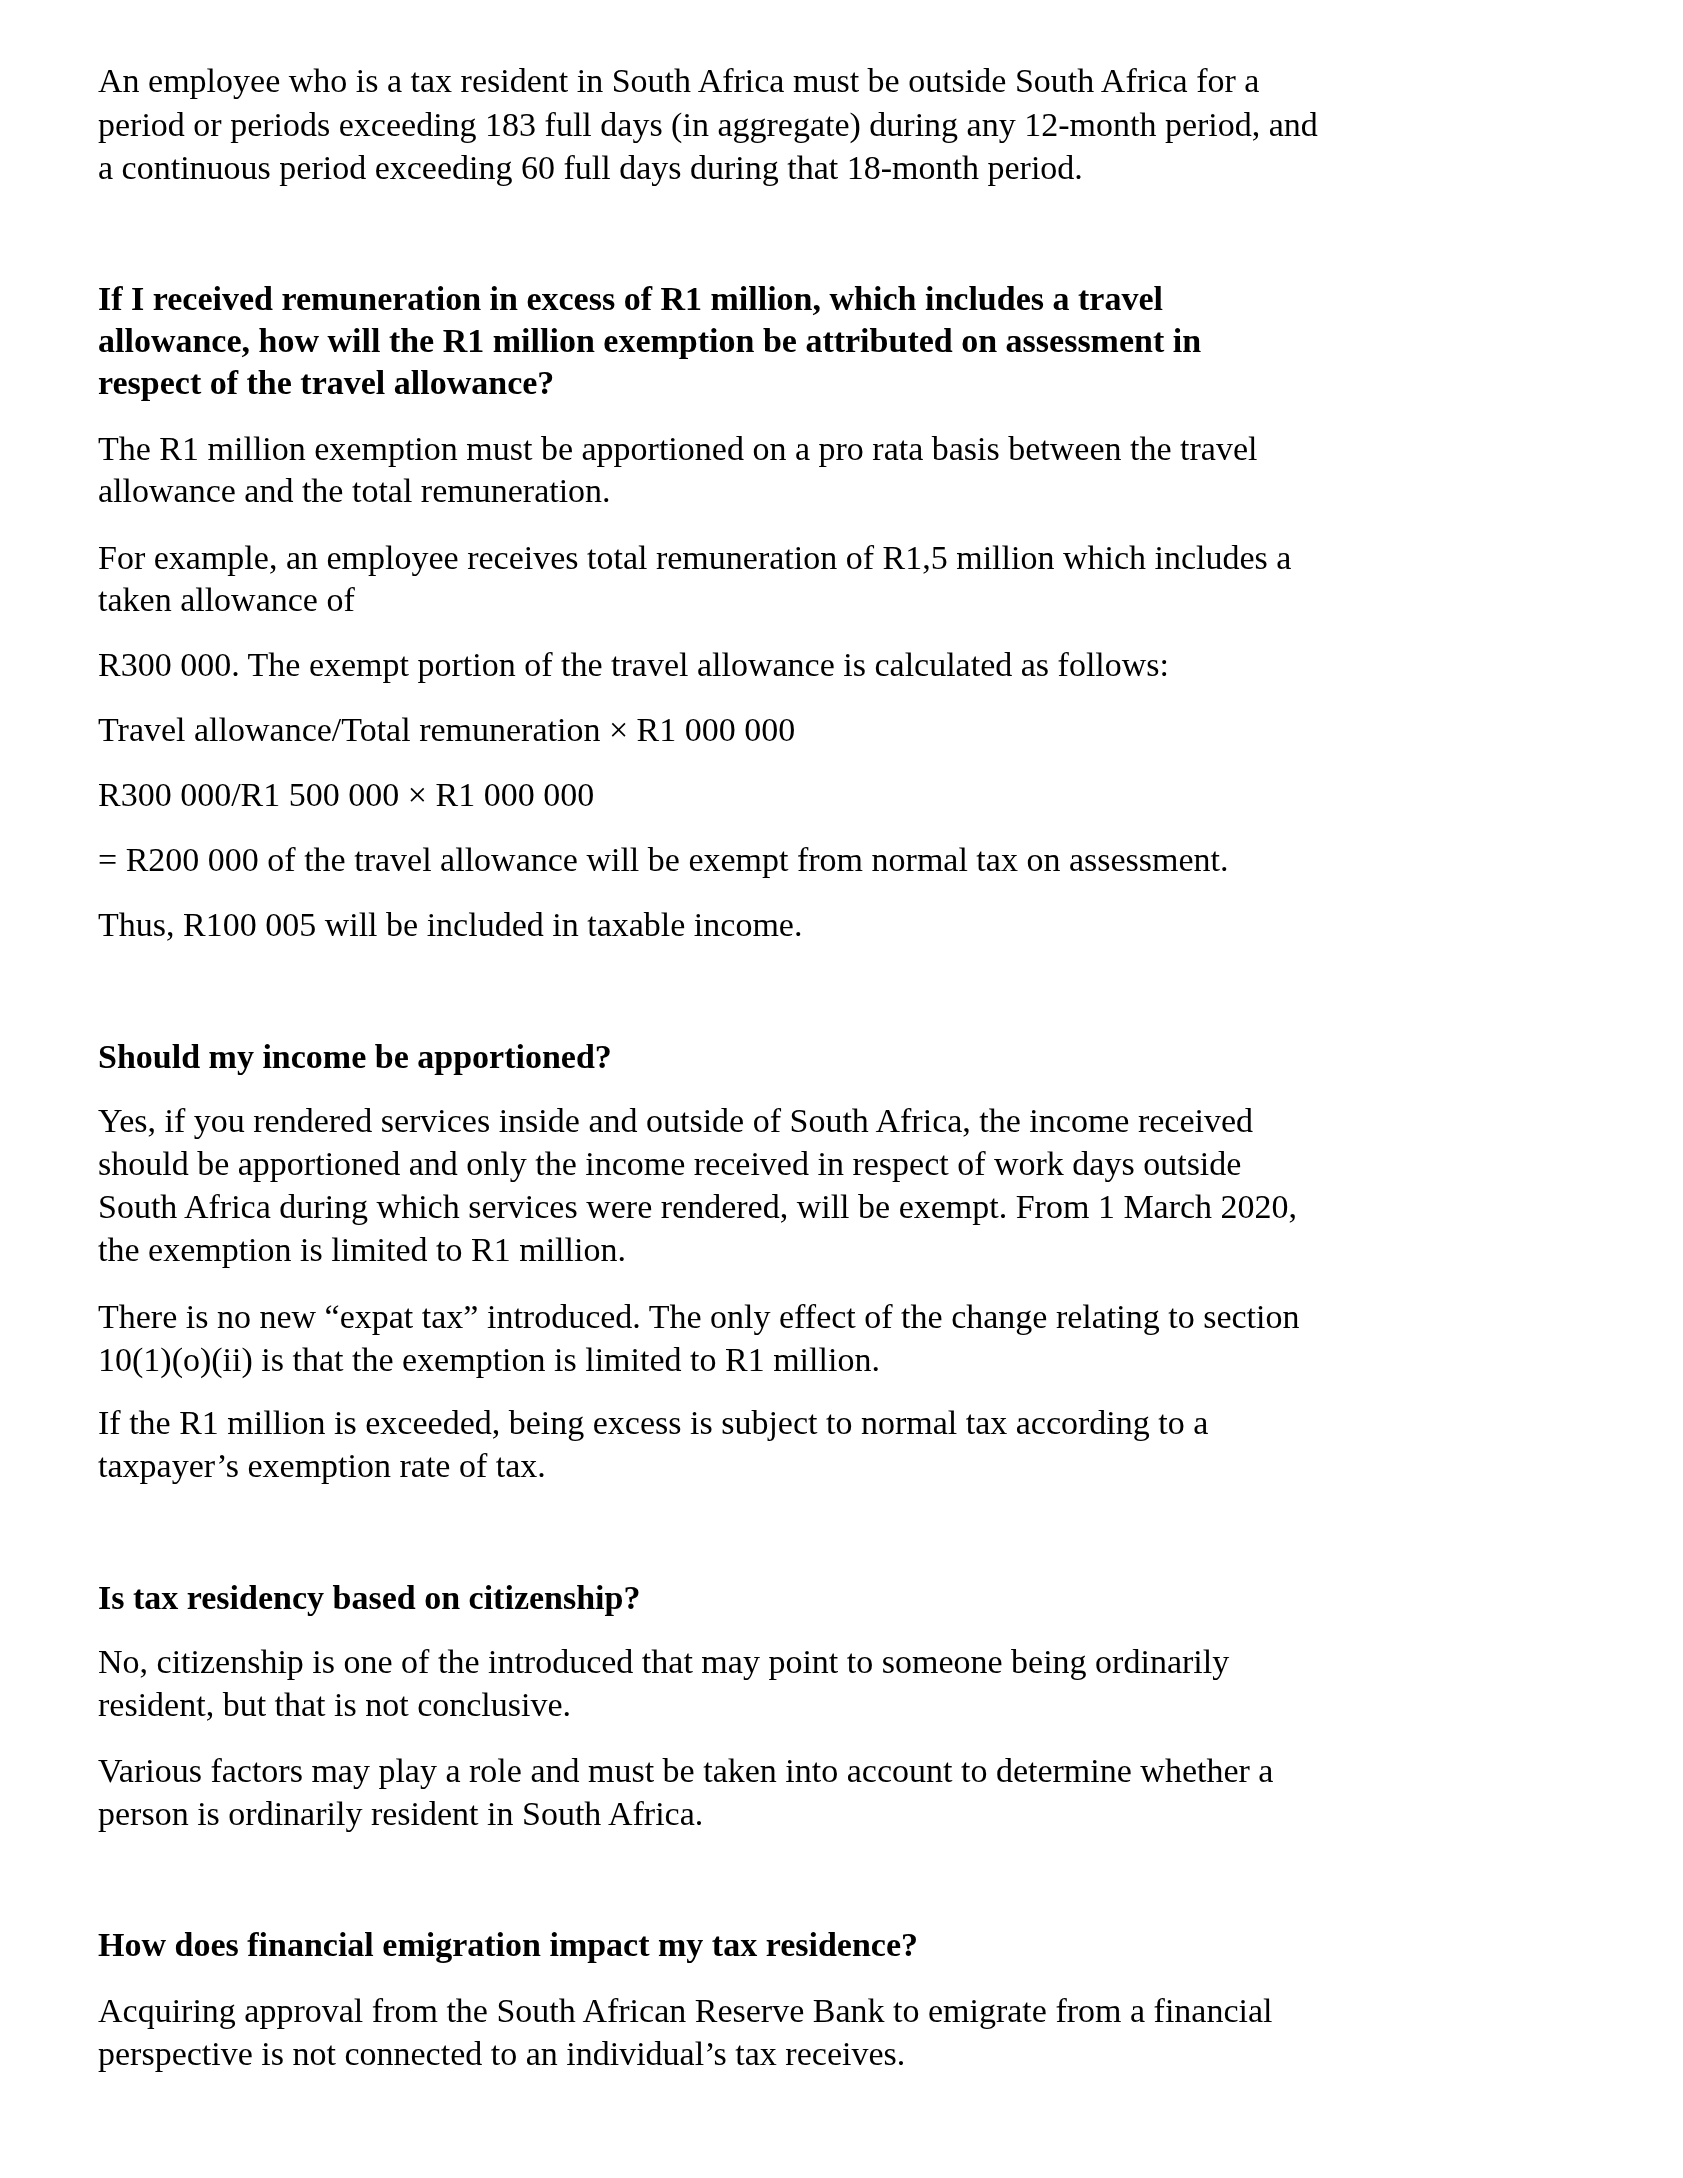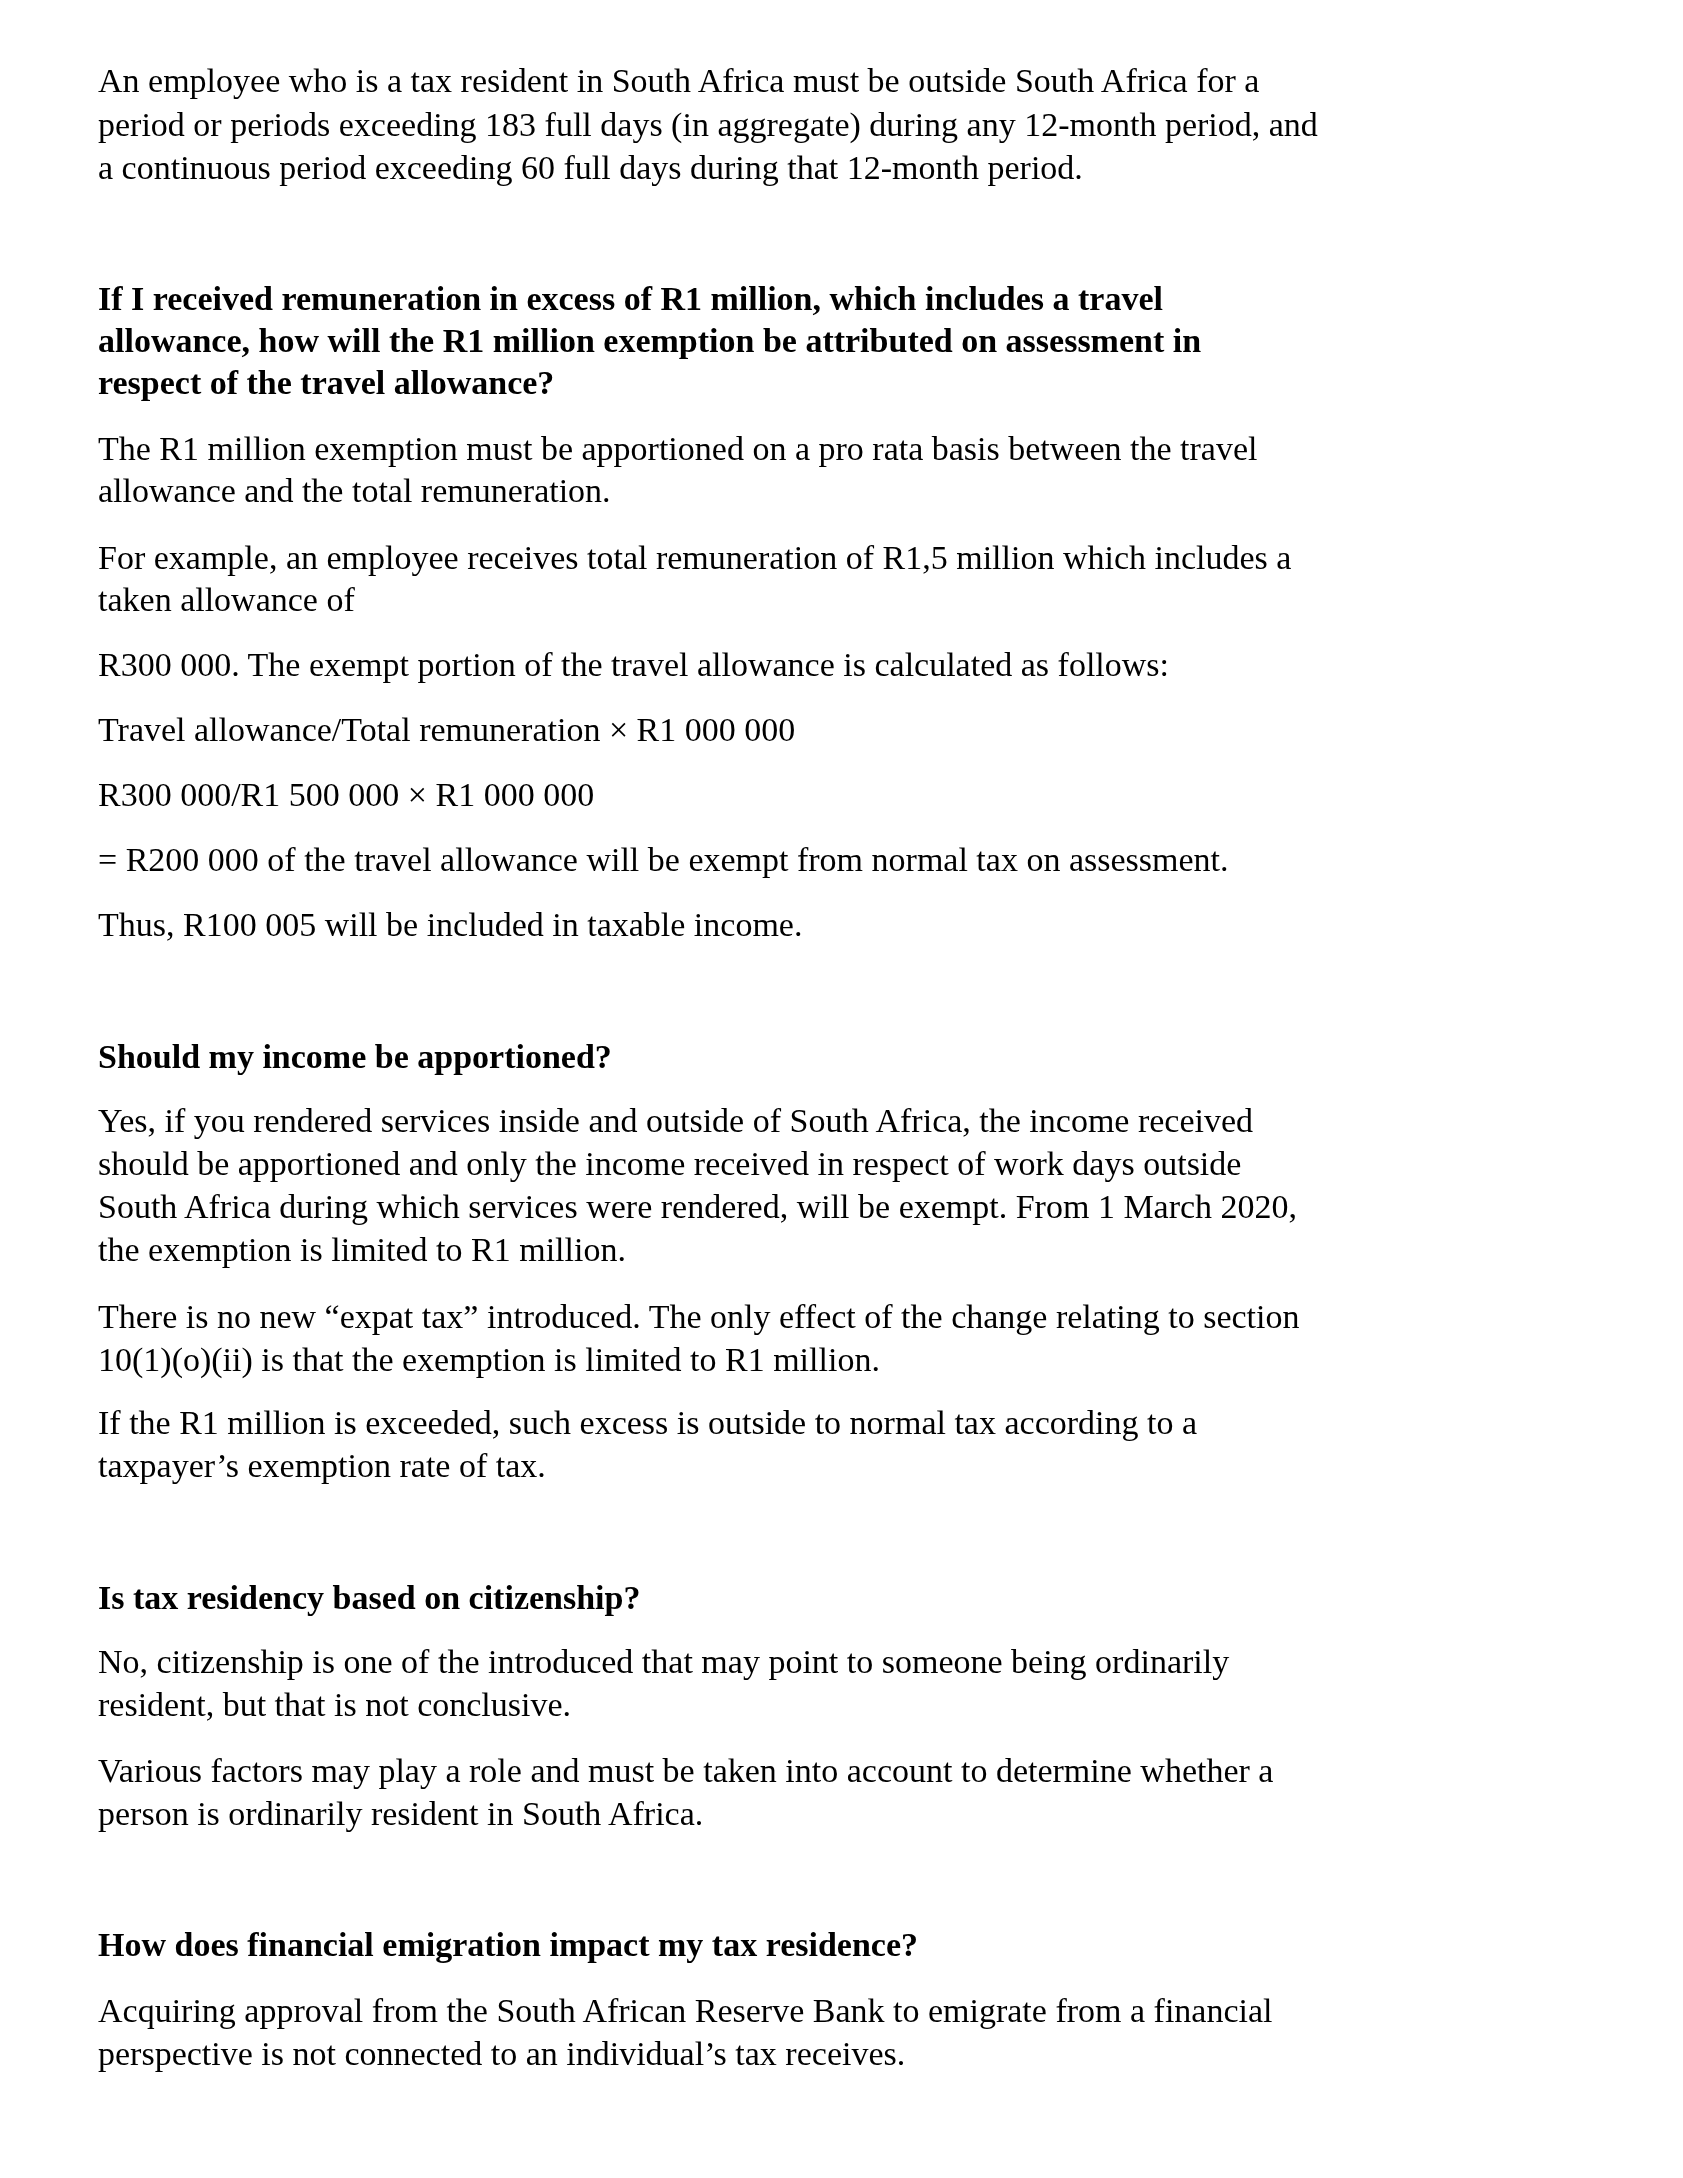--- a/index.html
+++ b/index.html
@@ -20,21 +20,21 @@
   .section, .para { position: absolute; left: 0; top: 0; width: 1683px; height: 0; }
 </style>
 </head>
 <body>
 
 <div class="page">
 
   <div class="para">
     <p class="ln" style="top:59px">An employee who is a tax resident in South Africa must be outside South Africa for a</p>
     <p class="ln" style="top:103px">period or periods exceeding 183 full days (in aggregate) during any 12-month period, and</p>
-    <p class="ln" style="top:146px">a continuous period exceeding 60 full days during that 12-month period.</p>
+    <p class="ln" style="top:146px">a continuous period exceeding 60 full days during that 18-month period.</p>
   </div>
 
   <div class="section">
     <p class="ln b" style="top:277px">If I received remuneration in excess of R1 million, which includes a travel</p>
     <p class="ln b" style="top:319px">allowance, how will the R1 million exemption be attributed on assessment in</p>
     <p class="ln b" style="top:361px">respect of the travel allowance?</p>
 
     <p class="ln" style="top:427px">The R1 million exemption must be apportioned on a pro rata basis between the travel</p>
     <p class="ln" style="top:469px">allowance and the total remuneration.</p>
 
@@ -52,21 +52,21 @@
     <p class="ln b" style="top:1035px">Should my income be apportioned?</p>
 
     <p class="ln" style="top:1099px">Yes, if you rendered services inside and outside of South Africa, the income received</p>
     <p class="ln" style="top:1142px">should be apportioned and only the income received in respect of work days outside</p>
     <p class="ln" style="top:1185px">South Africa during which services were rendered, will be exempt. From 1 March 2020,</p>
     <p class="ln" style="top:1228px">the exemption is limited to R1 million.</p>
 
     <p class="ln" style="top:1295px">There is no new “expat tax” introduced. The only effect of the change relating to section</p>
     <p class="ln" style="top:1338px">10(1)(o)(ii) is that the exemption is limited to R1 million.</p>
 
-    <p class="ln" style="top:1401px">If the R1 million is exceeded, such excess is outside to normal tax according to a</p>
+    <p class="ln" style="top:1401px">If the R1 million is exceeded, being excess is subject to normal tax according to a</p>
     <p class="ln" style="top:1444px">taxpayer’s exemption rate of tax.</p>
   </div>
 
   <div class="section">
     <p class="ln b" style="top:1576px">Is tax residency based on citizenship?</p>
 
     <p class="ln" style="top:1640px">No, citizenship is one of the introduced that may point to someone being ordinarily</p>
     <p class="ln" style="top:1683px">resident, but that is not conclusive.</p>
 
     <p class="ln" style="top:1749px">Various factors may play a role and must be taken into account to determine whether a</p>

